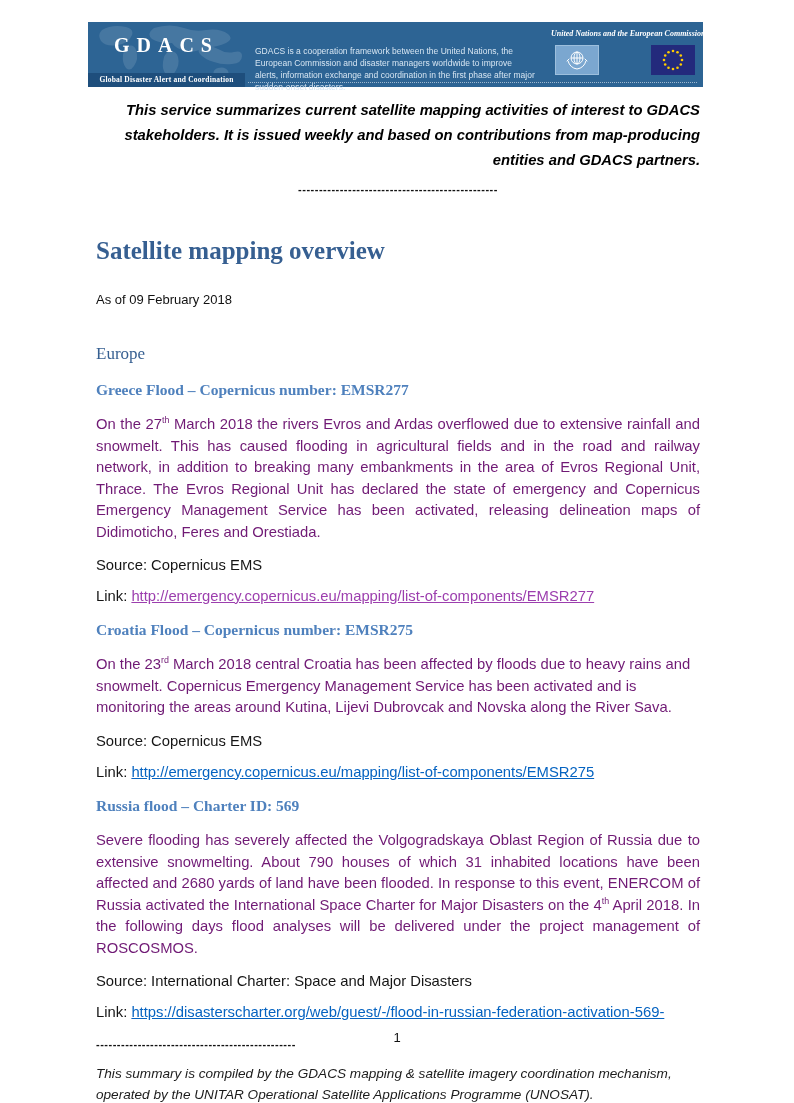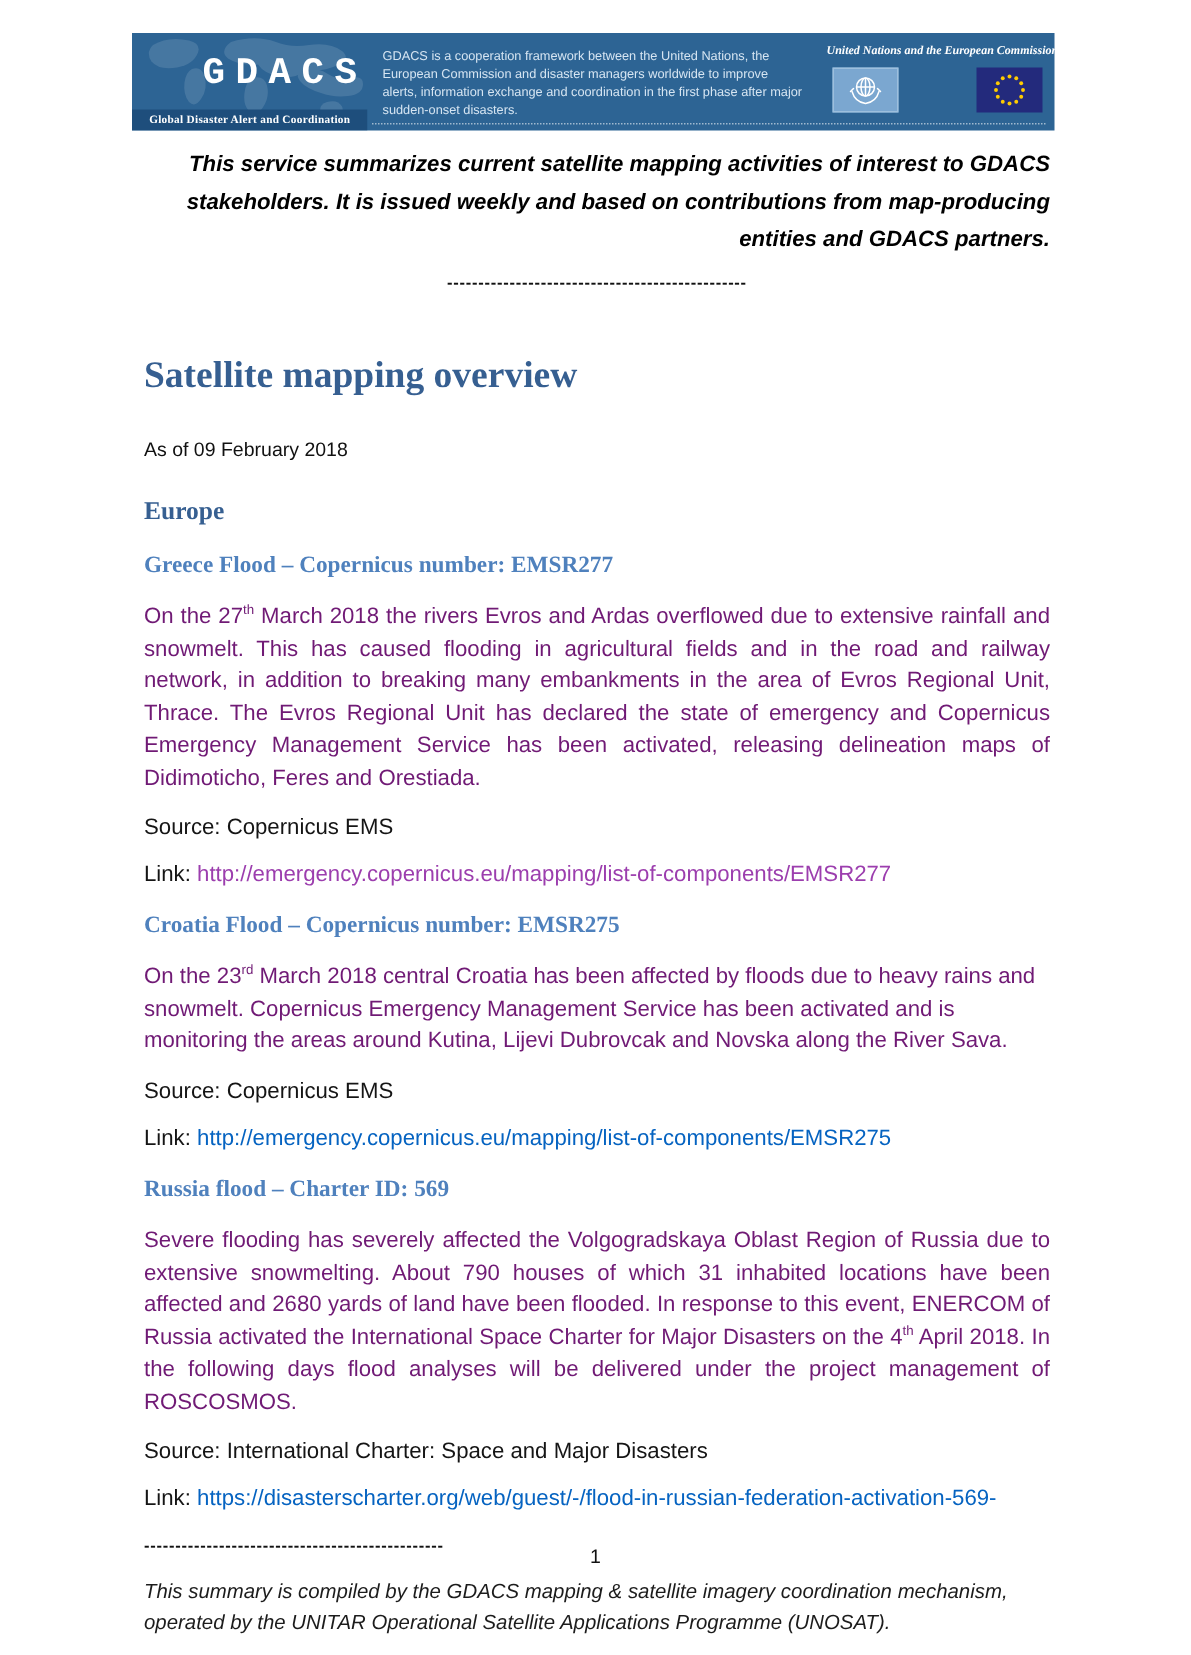--- a/index.html
+++ b/index.html
@@ -4,59 +4,59 @@
 <style>
   html,body{margin:0;padding:0;background:#ffffff;}
   body{width:794px;height:1103px;position:relative;font-family:"Liberation Sans",sans-serif;color:#151515;}
   .page{position:relative;width:794px;height:1103px;overflow:hidden;padding:0 94px 0 96px;box-sizing:border-box;}
 
   
   .banner{margin:22px 0 0 -8px;width:615px;height:65px;display:flex;position:relative;
           background:var(--banner-blue,#2d6494);}
   .banner-left{position:relative;width:157px;flex:0 0 157px;overflow:hidden;}
   .worldmap{position:absolute;left:0;top:0;width:157px;height:65px;opacity:.55;}
-  .gdacs-acronym{position:relative;text-align:right;margin-top:12px;color:#ffffff;
-                 font-family:Liberation Mono, monospace;font-size:25px;font-weight:700;letter-spacing:7px;}
+  .gdacs-acronym{position:relative;text-align:center;margin-top:12px;color:#ffffff;
+                 font-family:Liberation Serif, serif;font-size:20px;font-weight:700;letter-spacing:7px;}
   .gdacs-strip{position:absolute;left:0;right:0;bottom:0;height:14px;background:var(--banner-strip,#1e4e7c);
                color:#ffffff;font-family:"Liberation Serif",serif;font-weight:700;font-size:7.5px;
                text-align:center;line-height:14px;letter-spacing:.2px;}
-  .banner-mid{flex:1 1 auto;padding:10px 14px 0 10px;}
+  .banner-mid{flex:1 1 auto;padding:24px 14px 0 10px;}
   .banner-desc{margin:0;font-size:8.5px;line-height:1.4;color:#d6e5f2;}
   .banner-right{flex:0 0 152px;width:152px;padding:7px 6px 0 0;box-sizing:border-box;}
   .partners-caption{color:#ffffff;font-family:"Liberation Serif",serif;font-style:italic;font-weight:700;
                     font-size:8px;text-align:center;white-space:nowrap;}
   .logos{display:flex;justify-content:space-between;margin-top:7px;padding:0 2px 0 4px;}
   .un-box{width:44px;height:30px;background:var(--un-blue,#7ba7d0);border:1px solid #9dbfdd;box-sizing:border-box;
           display:flex;align-items:center;justify-content:center;}
   .eu-box{width:44px;height:30px;background:var(--eu-navy,#232a7c);display:block;}
   .banner-dotline{position:absolute;left:160px;right:6px;bottom:4px;border-bottom:1px dotted rgba(255,255,255,.55);}
 
   
   .statement{margin:11px auto 0;width:100%;text-align:right;font-weight:700;font-style:italic;
              font-size:14.8px;line-height:1.68;color:#000;}
   .sep-top{margin-top:10px;text-align:center;font-weight:700;font-size:11px;color:#111;letter-spacing:.5px;}
   .sep-bottom{margin-top:18px;text-align:left;font-weight:700;font-size:11px;color:#111;letter-spacing:.5px;}
 
   
   .doc-title{margin-top:42px;font-family:"Liberation Serif",serif;font-weight:700;font-size:25px;
              color:var(--title-blue,#365f91);}
   .as-of{margin-top:27px;font-size:13px;color:#111;}
-  .region{margin-top:24px;font-family:"Liberation Serif",serif;font-weight:700;font-size:17px;
+  .region{margin-top:37px;font-family:"Liberation Serif",serif;font-weight:400;font-size:17px;
           color:var(--title-blue,#365f91);}
 
   
   .sec-heading{margin-top:17px;font-family:"Liberation Serif",serif;font-weight:700;font-size:15.5px;
                color:var(--heading-blue,#4f81bd);}
   .sec-para{margin:2px 0 0 0;font-size:14.8px;line-height:21.5px;color:#701a75;}
   .sec-para.spaced{margin-top:13px;}
   .sec-para.justify{text-align:justify;}
   sup{font-size:.6em;vertical-align:super;line-height:0;}
   .source-line{margin-top:14px;font-size:14.8px;color:#151515;}
   .link-line{margin-top:14px;font-size:14.8px;color:#151515;}
-  a.doc-link{cursor:pointer;word-break:break-all;}
+  a.doc-link{text-decoration:underline;cursor:pointer;word-break:break-all;}
   a.doc-link.unvisited{color:var(--link-blue,#0563c1);}
   a.doc-link.visited{color:var(--link-visited,#9c3eae);}
 
   
   .footnote{margin-top:13px;font-style:italic;font-size:13.6px;line-height:1.58;color:#1c1c1c;}
   .page-number{position:absolute;left:0;right:0;bottom:58px;text-align:center;font-size:13px;color:#111;}
 </style>
 </head>
 <body>
 

